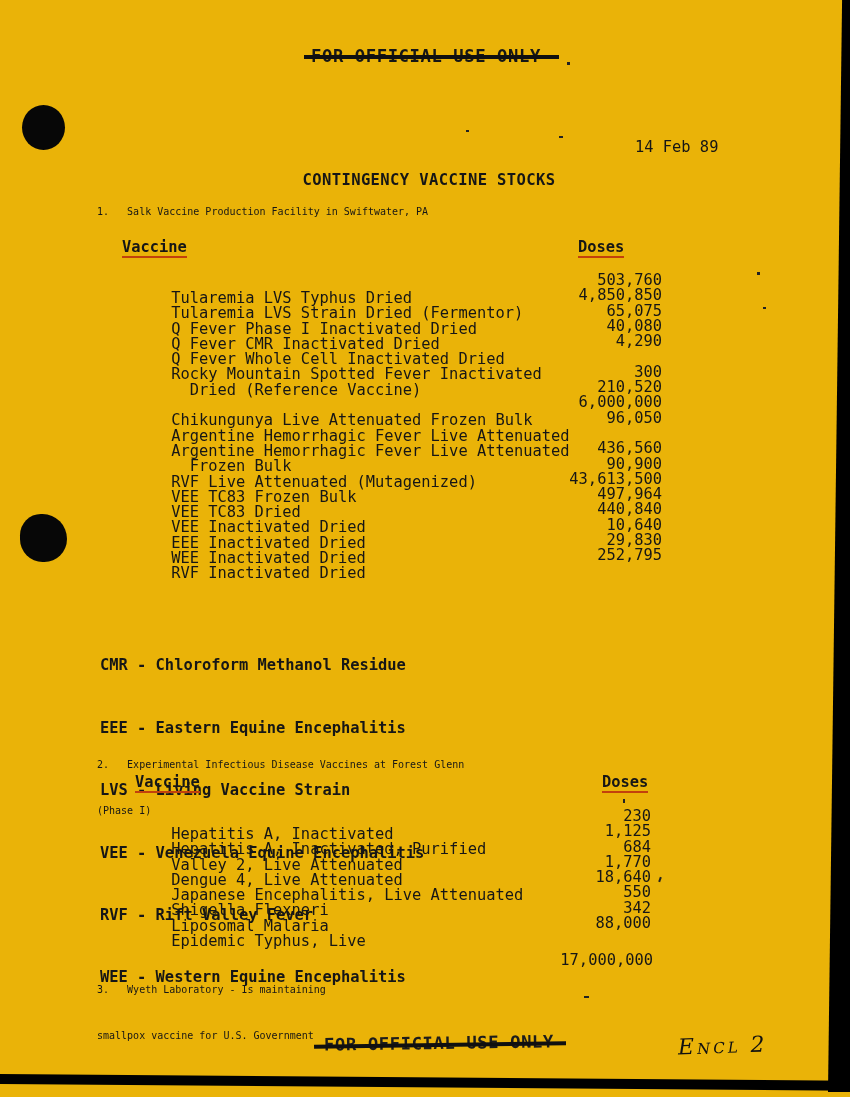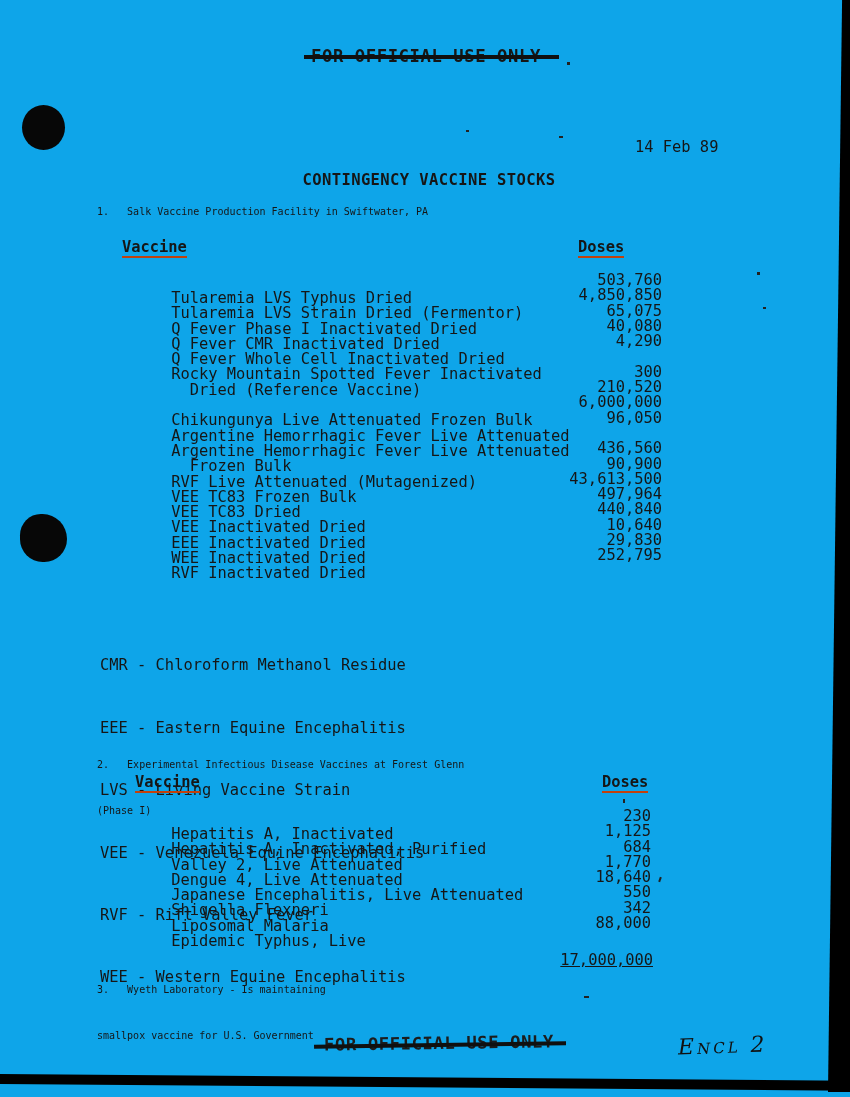--- a/index.html
+++ b/index.html
@@ -1,20 +1,20 @@
 <!DOCTYPE html>
 <html><head>
 <meta charset="utf-8">
 <style>
   html,body{margin:0;padding:0;background:#e8e8e8;}
   .page{
     position:relative;
     width:850px;height:1097px;
     margin:0 auto;
-    background:#0ea5e9;
+    background:#eab308;
     overflow:hidden;
     font-family:"DejaVu Sans Mono","Liberation Mono",monospace;
     color:#161616;
   }
   
   .edge-right{
     position:absolute;top:0;right:0;width:22px;height:1092px;background:#000;
     clip-path:polygon(64% 0,100% 0,100% 100%,0 100%);
   }
   .edge-bottom{
@@ -48,23 +48,23 @@
   .ch-1d{left:578px;top:238px;}
   .ch-2v{left:135px;top:773px;}
   .ch-2d{left:602px;top:773px;}
 
   .vtable{position:absolute;font-size:15.4px;}
   .table1{left:97px;top:271px;width:565px;}
   .table2{left:97px;top:807px;width:554px;}
   .trow{position:relative;height:15.3px;white-space:pre;}
   .tdose{position:absolute;right:0;top:0;}
 
-  .abbr{position:absolute;left:100px;top:596px;font-size:15.4px;line-height:15.6px;white-space:pre;}
-
-  .sec3-dose{position:absolute;left:97px;top:951px;width:556px;text-align:right;font-size:15.4px;text-decoration:underline;}
+  .abbr{position:absolute;left:100px;top:596px;font-size:15.4px;line-height:15.6px;white-space:pre;font-weight:bold;}
+
+  .sec3-dose{position:absolute;left:97px;top:951px;width:556px;text-align:right;font-size:15.4px;}
 
   .encl{
     position:absolute;left:678px;top:1033px;
     font-family:"DejaVu Serif","Liberation Serif",serif;
     font-style:italic;font-variant-caps:small-caps;
     font-size:22px;letter-spacing:3px;transform:rotate(-2deg);color:#111;
     white-space:pre;
   }
 
   .speck{position:absolute;background:#222;}

